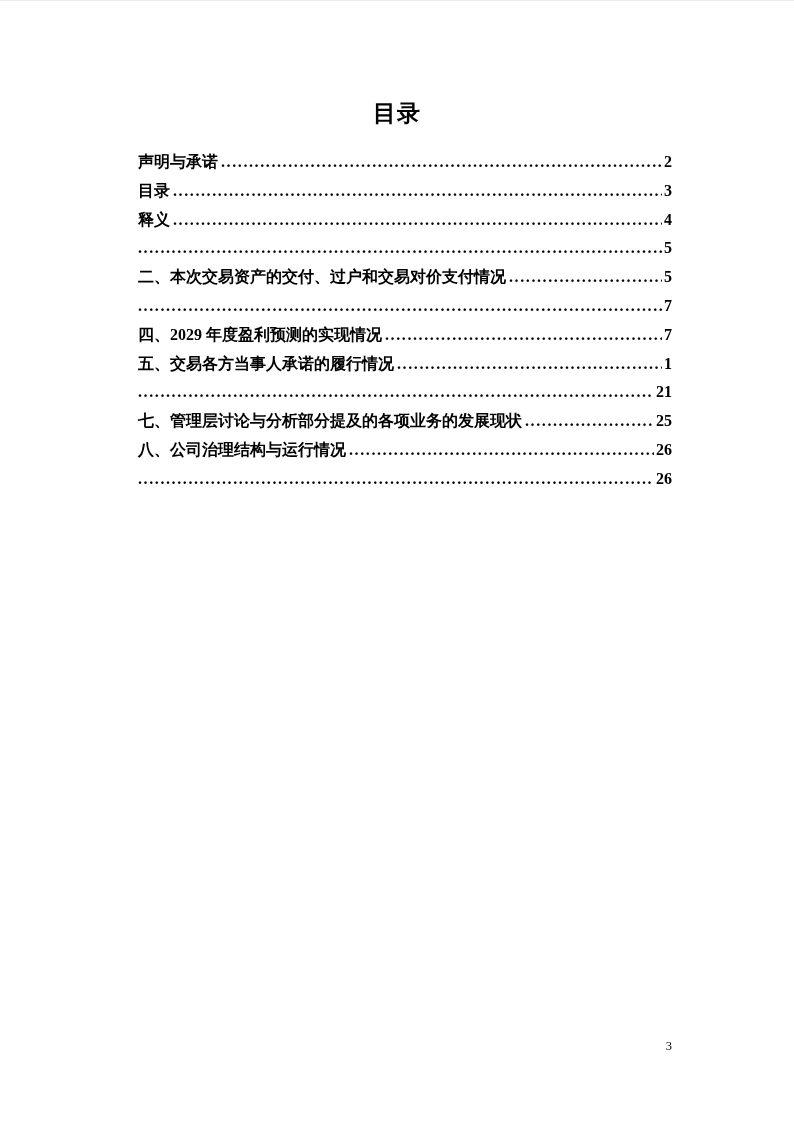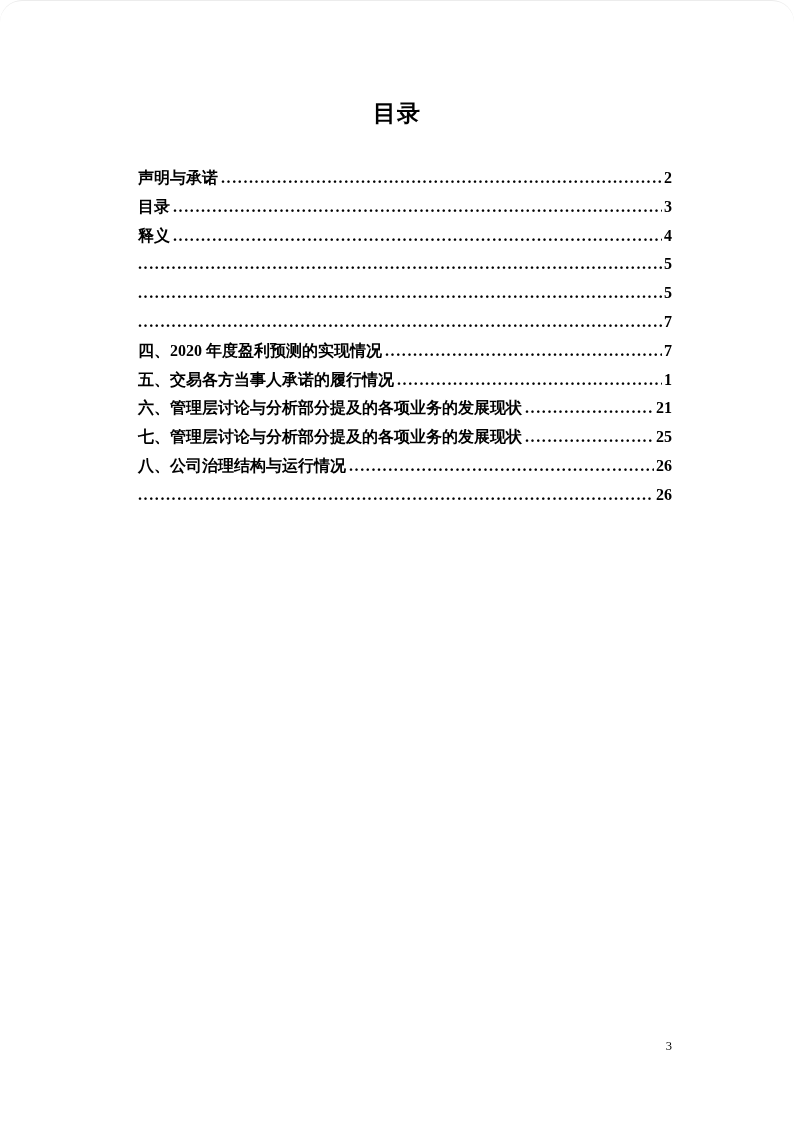--- a/index.html
+++ b/index.html
@@ -10,37 +10,35 @@
   .page {
     position: relative;
     width: 794px;
     height: 1122px;
     background: #ffffff;
     border-top: 1px solid #ececec;
     overflow: hidden;
     font-family: "Liberation Serif", sans-serif;
     color: #000000;
     box-sizing: border-box;
-    border-radius: 22px;
   }
   .doc-title {
     margin: 0;
     padding-top: 99px;
     text-align: center;
     font-size: 23px;
     line-height: 28px;
     font-weight: bold;
     letter-spacing: 1px;
   }
   .toc {
     position: absolute;
     left: 138px;
     top: 147px;
     width: 534px;
-    margin-top: 16px;
   }
   .toc-row {
     display: flex;
     align-items: baseline;
     height: 28.8px;
     line-height: 28.8px;
     font-size: 16px;
     font-weight: bold;
     white-space: nowrap;
   }
@@ -95,43 +93,43 @@
       <span class="dots">........................................................................................................................................................................................................</span>
       <span class="toc-page">4</span>
     </div>
 
     <div class="toc-row">
       <span class="dots">........................................................................................................................................................................................................</span>
       <span class="toc-page">5</span>
     </div>
 
     <div class="toc-row">
+      <span class="toc-label">二、本次交易资产的交付、过户和交易对价支付情况</span>
       <span class="dots">........................................................................................................................................................................................................</span>
       <span class="toc-page">5</span>
     </div>
 
     <div class="toc-row">
       <span class="dots">........................................................................................................................................................................................................</span>
       <span class="toc-page">7</span>
     </div>
 
     <div class="toc-row">
-      <span class="toc-label">四、2020 年度盈利预测的实现情况</span>
+      <span class="toc-label">四、2029 年度盈利预测的实现情况</span>
       <span class="dots">........................................................................................................................................................................................................</span>
       <span class="toc-page">7</span>
     </div>
 
     <div class="toc-row">
       <span class="toc-label">五、交易各方当事人承诺的履行情况</span>
       <span class="dots">........................................................................................................................................................................................................</span>
       <span class="toc-page">1</span>
     </div>
 
     <div class="toc-row">
-      <span class="toc-label">六、管理层讨论与分析部分提及的各项业务的发展现状</span>
       <span class="dots">........................................................................................................................................................................................................</span>
       <span class="toc-page">21</span>
     </div>
 
     <div class="toc-row">
       <span class="toc-label">七、管理层讨论与分析部分提及的各项业务的发展现状</span>
       <span class="dots">........................................................................................................................................................................................................</span>
       <span class="toc-page">25</span>
     </div>
 

